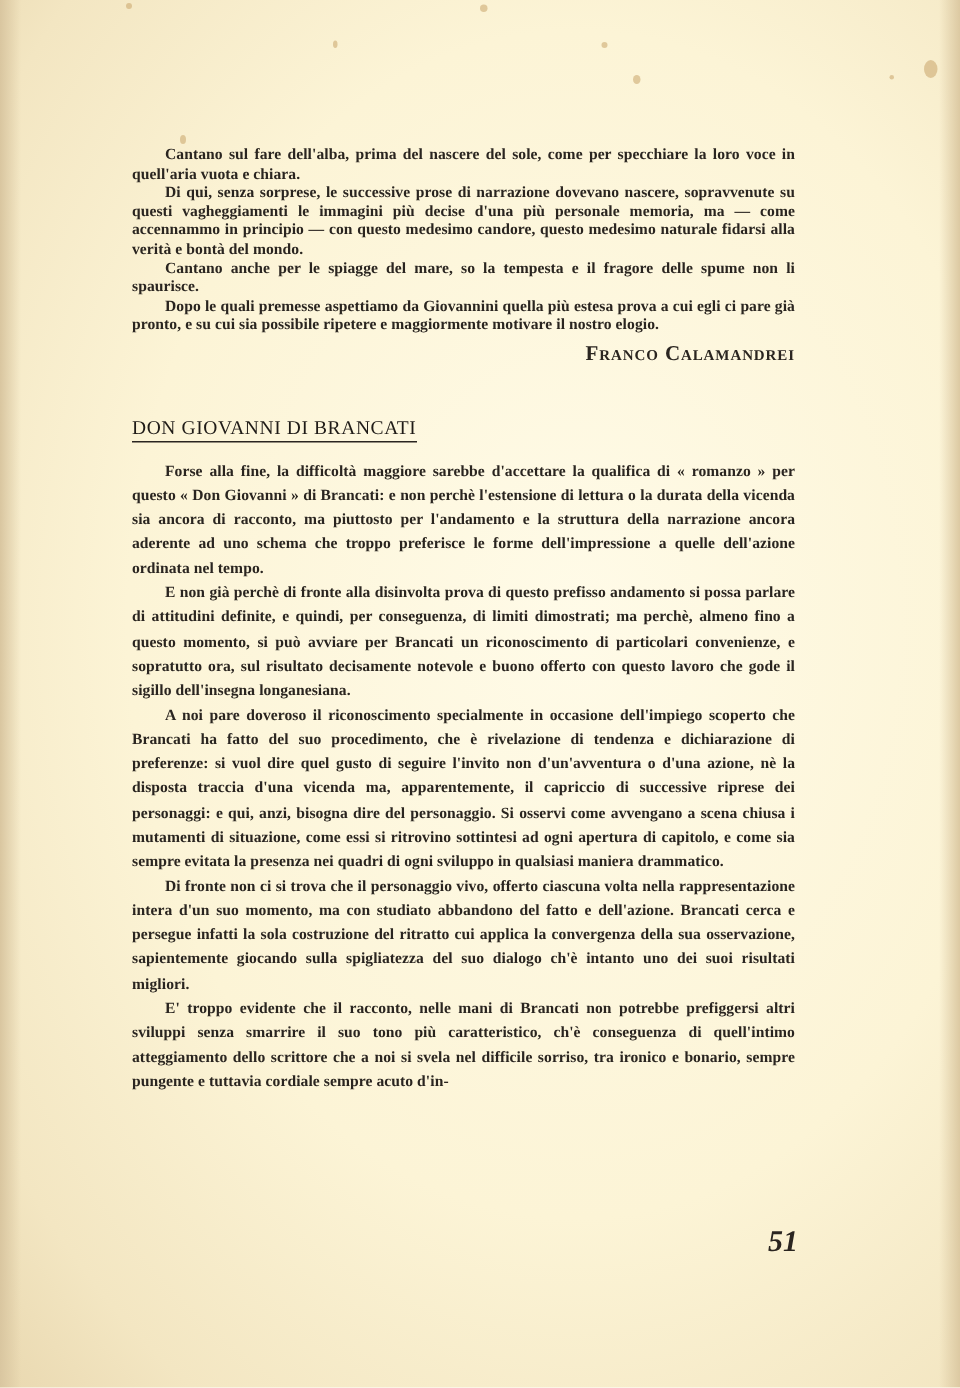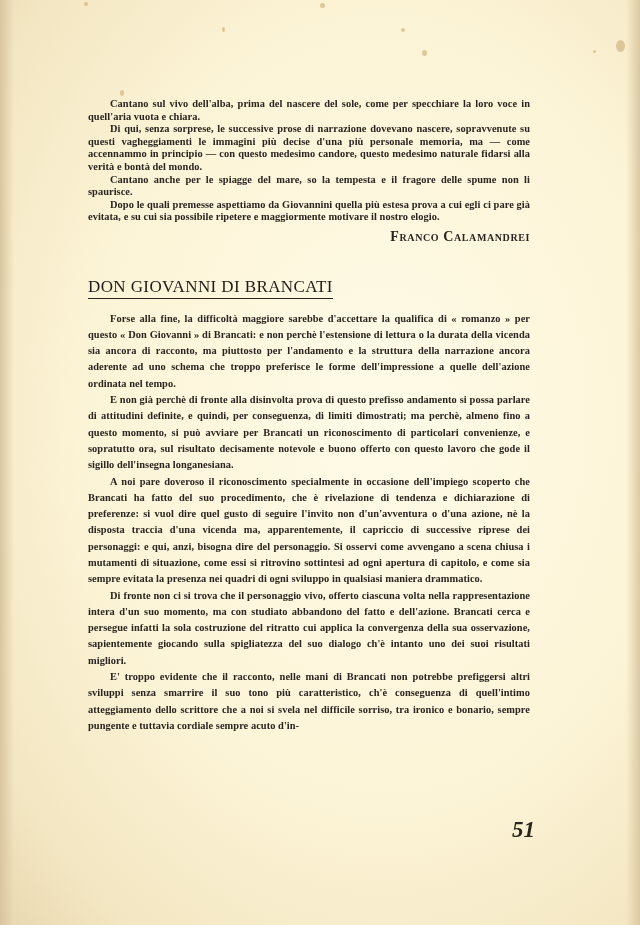--- a/index.html
+++ b/index.html
@@ -14,47 +14,47 @@
   .edge-right { position:absolute; right:0; top:0; width:14px; height:925px;
     background: linear-gradient(to left, #dcc9a2, rgba(233,216,176,0)); }
   .page { position:absolute; left:88px; top:98px; width:442px; }
   p { margin:0; font-size:10.4px; line-height:12.6px; text-align:justify; font-weight:bold; letter-spacing:0.05px; }
   .indent { text-indent:22px; }
   .sig { text-align:right; font-variant:small-caps; font-size:14px; letter-spacing:0.6px; margin-top:7px; font-weight:bold; }
   .biblio { margin-top:20px; font-size:10.4px; font-weight:bold; }
   .biblio .author { font-variant:small-caps; letter-spacing:0.3px; }
   .biblio .title { font-style:italic; }
   .heading { margin-top:33px; margin-bottom:12px; display:inline-block;
-    font-size:17px; font-weight:normal; letter-spacing:0.4px;
+    font-size:13px; font-weight:normal; letter-spacing:0.4px;
     border-bottom:1.6px solid #2a2520; padding-bottom:1px; color:#1f1b17; }
   .body2 p { line-height:16.3px; }
-  .pageno { position:absolute; left:512px; top:817px; font-size:23px; font-style:italic; font-weight:bold; color:#2a2520; }
+  .pageno { position:absolute; left:512px; top:817px; font-size:20px; font-style:italic; font-weight:bold; color:#2a2520; }
   .spot { position:absolute; border-radius:50%; background:#c9a46a; opacity:0.55; }
 </style>
 </head>
 <body>
 
 <div class="edge-left"></div>
 <div class="edge-right"></div>
 
 <div class="spot" style="left:84px;top:2px;width:4px;height:4px;"></div>
 <div class="spot" style="left:222px;top:27px;width:3px;height:5px;"></div>
 <div class="spot" style="left:320px;top:3px;width:5px;height:5px;"></div>
 <div class="spot" style="left:401px;top:28px;width:4px;height:4px;"></div>
 <div class="spot" style="left:422px;top:50px;width:5px;height:6px;"></div>
 <div class="spot" style="left:616px;top:40px;width:9px;height:12px;"></div>
 <div class="spot" style="left:593px;top:50px;width:3px;height:3px;"></div>
 <div class="spot" style="left:120px;top:90px;width:4px;height:6px;"></div>
 
 <div class="page">
   <section>
-    <p class="indent">Cantano sul vivo dell'alba, prima del nascere del sole, come per specchiare la loro voce in quell'aria vuota e chiara.</p>
+    <p class="indent">Cantano sul fare dell'alba, prima del nascere del sole, come per specchiare la loro voce in quell'aria vuota e chiara.</p>
     <p class="indent">Di qui, senza sorprese, le successive prose di narrazione dovevano nascere, sopravvenute su questi vagheggiamenti le immagini più decise d'una più personale memoria, ma — come accennammo in principio — con questo medesimo candore, questo medesimo naturale fidarsi alla verità e bontà del mondo.</p>
     <p class="indent">Cantano anche per le spiagge del mare, so la tempesta e il fragore delle spume non li spaurisce.</p>
-    <p class="indent">Dopo le quali premesse aspettiamo da Giovannini quella più estesa prova a cui egli ci pare già evitata, e su cui sia possibile ripetere e maggiormente motivare il nostro elogio.</p>
+    <p class="indent">Dopo le quali premesse aspettiamo da Giovannini quella più estesa prova a cui egli ci pare già pronto, e su cui sia possibile ripetere e maggiormente motivare il nostro elogio.</p>
     <p class="sig">Franco Calamandrei</p>
   </section>
 
 
   <div>
     <h2 class="heading">DON GIOVANNI DI BRANCATI</h2>
   </div>
 
   <section class="body2">
     <p class="indent">Forse alla fine, la difficoltà maggiore sarebbe d'accettare la qualifica di « romanzo » per questo « Don Giovanni » di Brancati: e non perchè l'estensione di lettura o la durata della vicenda sia ancora di racconto, ma piuttosto per l'andamento e la struttura della narrazione ancora aderente ad uno schema che troppo preferisce le forme dell'impressione a quelle dell'azione ordinata nel tempo.</p>

